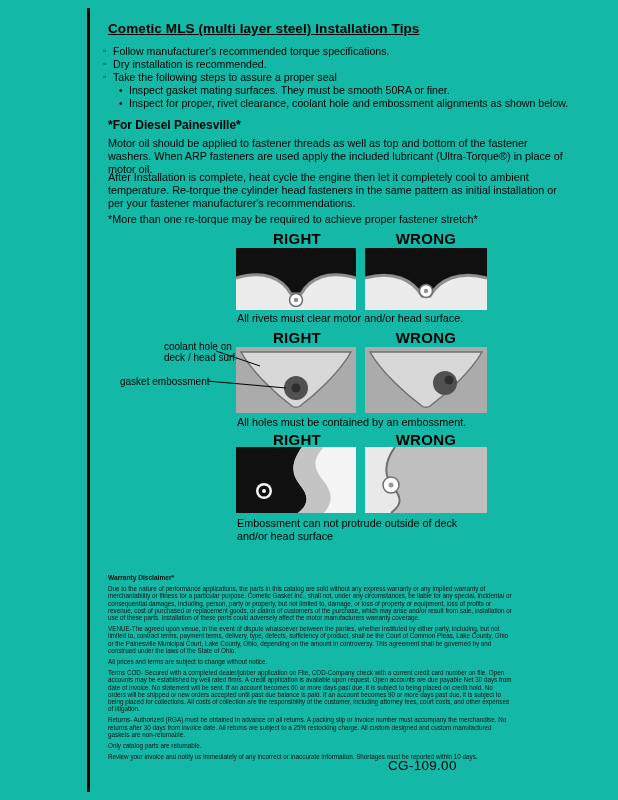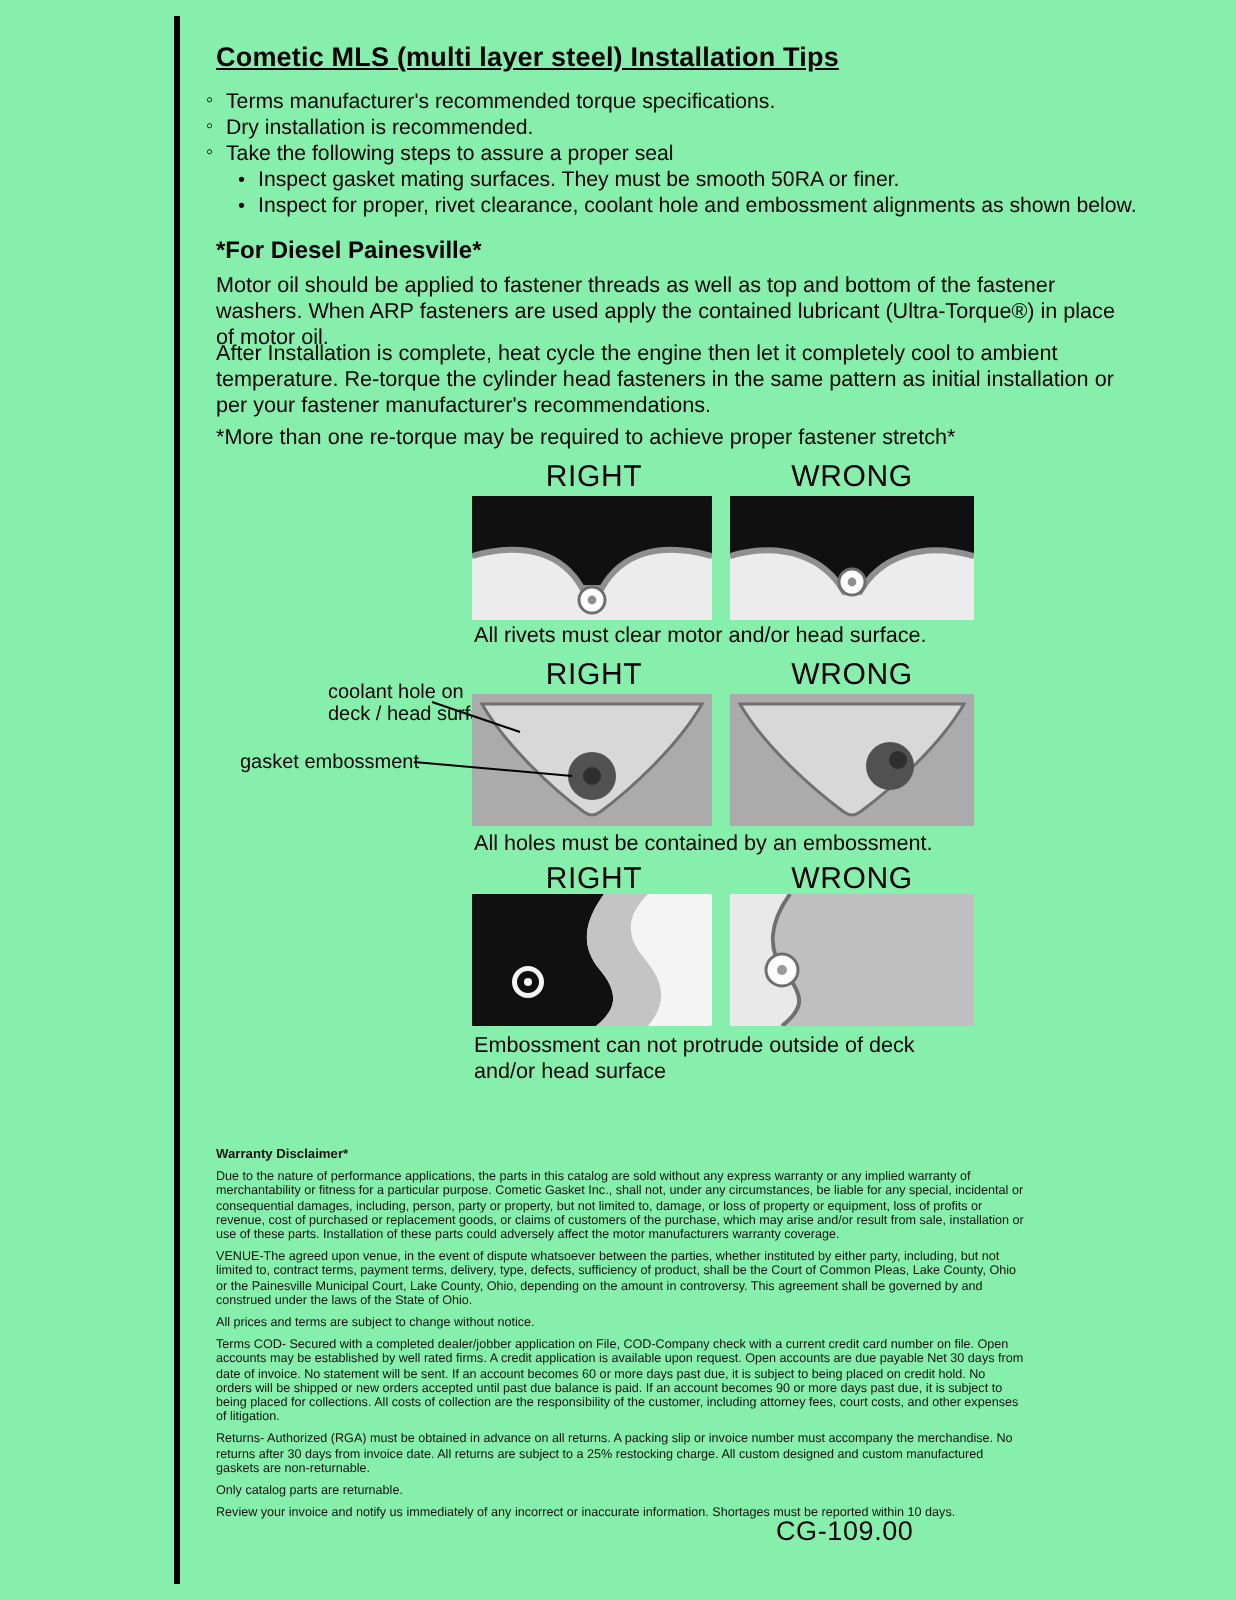--- a/index.html
+++ b/index.html
@@ -1,18 +1,18 @@
 <!DOCTYPE html>
 <html><head>
 <meta charset="utf-8">
 <style>
   * { margin:0; padding:0; box-sizing:border-box; }
   html,body { background:#ffffff; }
   .page {
-    position:relative; width:618px; height:800px; background:#86efac;
+    position:relative; width:618px; height:800px; background:#14b8a6;
     font-family:"Liberation Sans", sans-serif; color:#000; overflow:hidden;
   }
   .left-rule { position:absolute; left:87px; top:8px; width:3px; height:784px; background:#000; }
 
   .title {
     position:absolute; left:108px; top:21px;
     font-size:13.5px; font-weight:bold; text-decoration:underline; letter-spacing:.1px;
   }
 
   .tips { position:absolute; left:103px; top:45px; font-size:10.6px; line-height:13px; width:470px; }
@@ -20,21 +20,21 @@
   .tip::before { content:"◦"; position:absolute; left:0; top:-1px; font-size:10px; }
   .tip.sub { margin-left:16px; }
   .tip.sub::before { content:"•"; top:0; }
 
   .diesel-heading { position:absolute; left:108px; top:118px; font-size:12px; font-weight:bold; }
   .body-para { position:absolute; left:108px; font-size:10.8px; line-height:13px; }
   .p1 { top:137px; width:458px; }
   .p2 { top:171px; width:452px; }
   .note { top:213px; width:460px; }
 
-  .dg-head { position:absolute; width:122px; text-align:center; font-size:15px; letter-spacing:.3px; }
+  .dg-head { position:absolute; width:122px; text-align:center; font-size:15px; letter-spacing:.3px;font-weight:bold; }
   .panel { position:absolute; width:120px; height:62px; }
   .panel svg { display:block; width:100%; height:100%; }
   .panel.tall { height:66px; }
   .dg-caption { position:absolute; left:237px; font-size:10.8px; line-height:13px; white-space:pre-line; }
 
   .pointer-label { position:absolute; font-size:10px; line-height:11px; white-space:pre-line; }
   .lbl-coolant { left:138px; top:341px; width:95px;margin-left:26px; }
   .lbl-emboss { left:120px; top:376px; width:95px; }
 
   .overlay { position:absolute; left:0; top:0; width:618px; height:800px; pointer-events:none; }
@@ -48,29 +48,29 @@
 </head>
 <body>
 
 <div class="page">
 
   <div class="left-rule"></div>
 
   <div class="title">Cometic MLS (multi layer steel) Installation Tips</div>
 
   <div class="tips">
-    <div class="tip">Terms manufacturer's recommended torque specifications.</div>
+    <div class="tip">Follow manufacturer's recommended torque specifications.</div>
     <div class="tip">Dry installation is recommended.</div>
     <div class="tip">Take the following steps to assure a proper seal</div>
     <div class="tip sub">Inspect gasket mating surfaces.  They must be smooth 50RA or finer.</div>
     <div class="tip sub">Inspect for proper, rivet clearance, coolant hole and embossment alignments as shown below.</div>
   </div>
 
   <div class="diesel-heading">*For Diesel Painesville*</div>
-  <div class="body-para p1">Motor oil should be applied to fastener threads as well as top and bottom of the fastener washers. When ARP fasteners are used apply the contained lubricant (Ultra-Torque®) in place of motor oil.</div>
+  <div class="body-para p1">Motor oil should be applied to fastener threads as well as top and bottom of the fastener washers. When ARP fasteners are used apply the included lubricant (Ultra-Torque®) in place of motor oil.</div>
   <div class="body-para p2">After Installation is complete, heat cycle the engine then let it completely cool to ambient temperature. Re-torque the cylinder head fasteners in the same pattern as initial installation or per your fastener manufacturer's recommendations.</div>
   <div class="body-para note">*More than one re-torque may be required to achieve proper fastener stretch*</div>
 
   <div class="dg-head" style="left:236px; top:230px;">RIGHT</div>
   <div class="dg-head" style="left:365px; top:230px;">WRONG</div>
 
   <div class="panel" style="left:236px; top:248px;">
     <svg viewBox="0 0 120 62" preserveAspectRatio="none">
       <rect width="120" height="62" fill="#101010"></rect>
       <path d="M0,62 L0,30 C28,22 46,30 55,46 L65,46 C74,30 92,22 120,30 L120,62 Z" fill="#ececec"></path>

